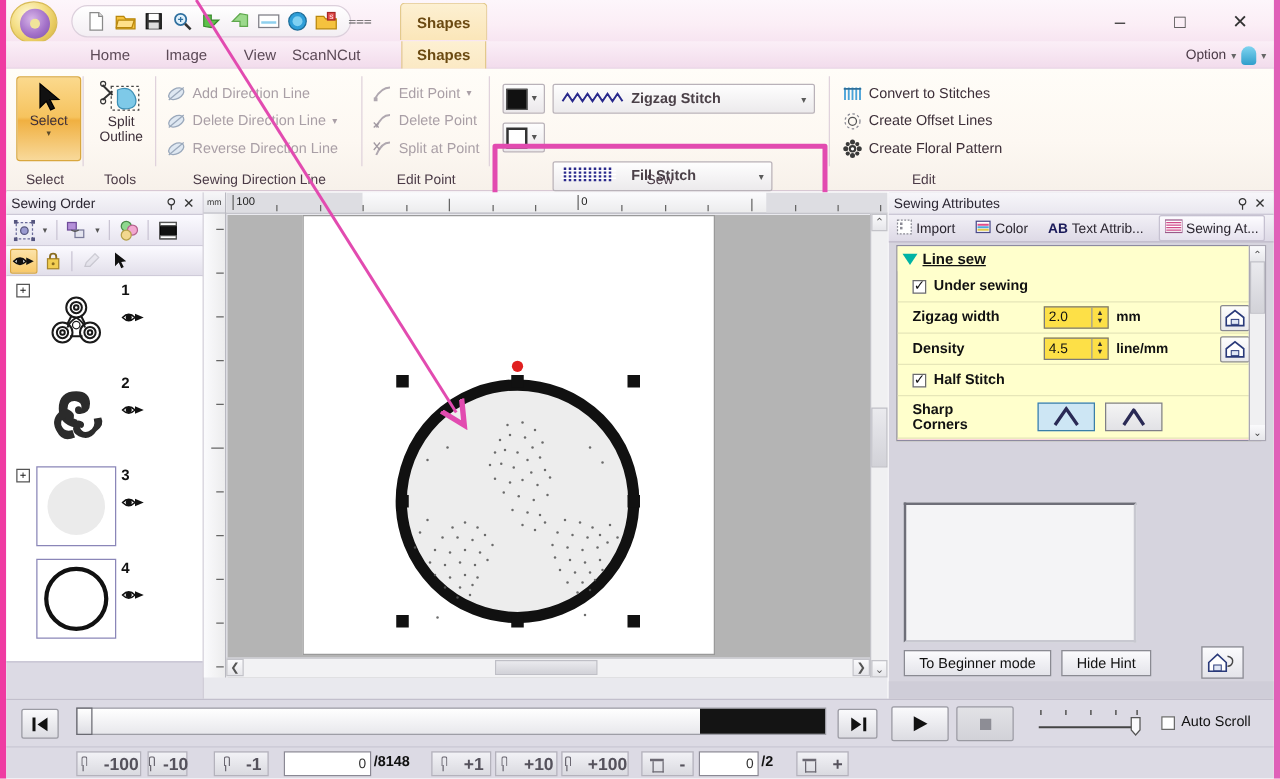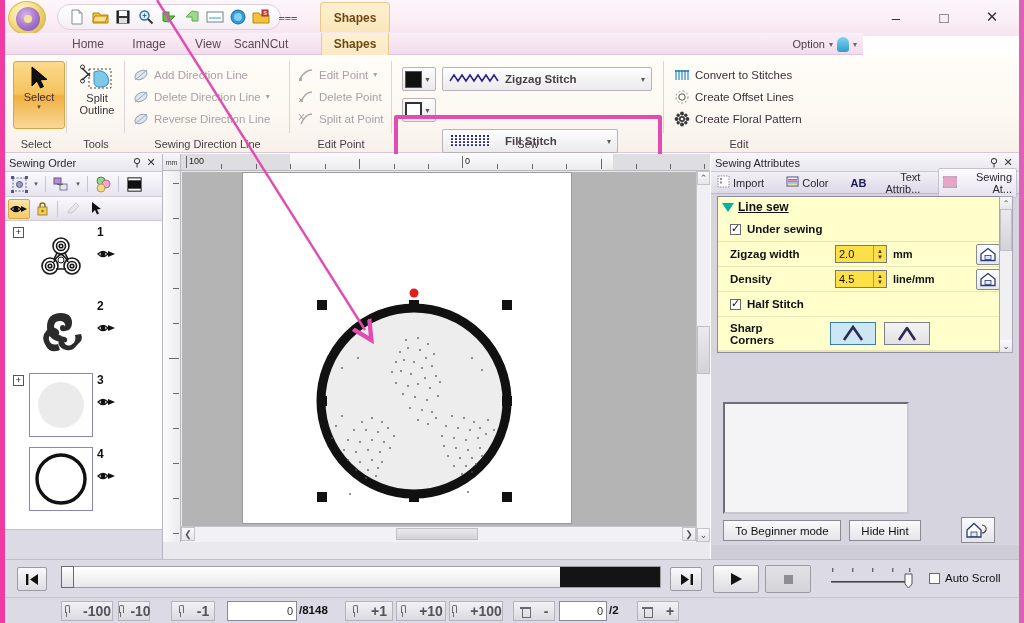--- a/index.html
+++ b/index.html
@@ -63,21 +63,21 @@
     font-weight: bold; color: #6b4a12; font-size: 12px;
   }
   .winbtns { position: absolute; right: 4px; top: 2px; display: flex; gap: 2px; }
   .winbtn {
     width: 46px; height: 30px; display: flex; align-items: center; justify-content: center;
     color: #333; font-size: 15px; background: transparent;
   }
 
   
   .tabrow {
-    position: absolute; left: 0; top: 33px; width: 858px; height: 22px;
+    position: absolute; left: 0; top: 33px; width: 1014px; height: 22px;
     background: linear-gradient(180deg,#fbeff7,#f2dcec);
     border-bottom: 1px solid #e2c6dd;
   }
   .tab {
     position: absolute; top: 0; height: 22px; display: flex; align-items: center; justify-content: center;
     font-size: 12px; color: #5c4a57; padding: 0 10px;
   }
   .tab.active {
     background: linear-gradient(180deg,#fdf0d2,#fbe9c4);
     border-left: 1px solid #e3c98c; border-right: 1px solid #e3c98c;
@@ -257,21 +257,21 @@
   }
   .sb-thumb { position: absolute; background: linear-gradient(180deg,#eaeaee,#d2d2d8); border: 1px solid #bfbfc6; }
 
   
   .rightpanel {
     position: absolute; left: 706px; top: 154px; width: 308px; height: 405px;
     background: #d6d4de;
   }
   .rp-tabs {
     height: 22px; background: linear-gradient(180deg,#f2f0f6,#ddd9e6);
-    border-bottom: 1px solid #bdb8c8; display: flex; align-items: center; padding: 0 2px; gap: 14px; text-align: right;
+    border-bottom: 1px solid #bdb8c8; display: flex; align-items: center; padding: 0 2px; gap: 8px;
   }
   .rp-tab {
     display: flex; align-items: center; gap: 3px; padding: 2px 4px; font-size: 11px; color: #2b2630;
     border-radius: 2px;
   }
   .rp-tab.active { background: linear-gradient(180deg,#fdfcff,#e6e2ee); border: 1px solid #c6c1d1; }
   .attr-box {
     position: absolute; left: 6px; top: 42px; width: 292px; height: 157px;
     background: #ffffcc; border: 1px solid #8d8aa0; overflow: hidden;
   }

